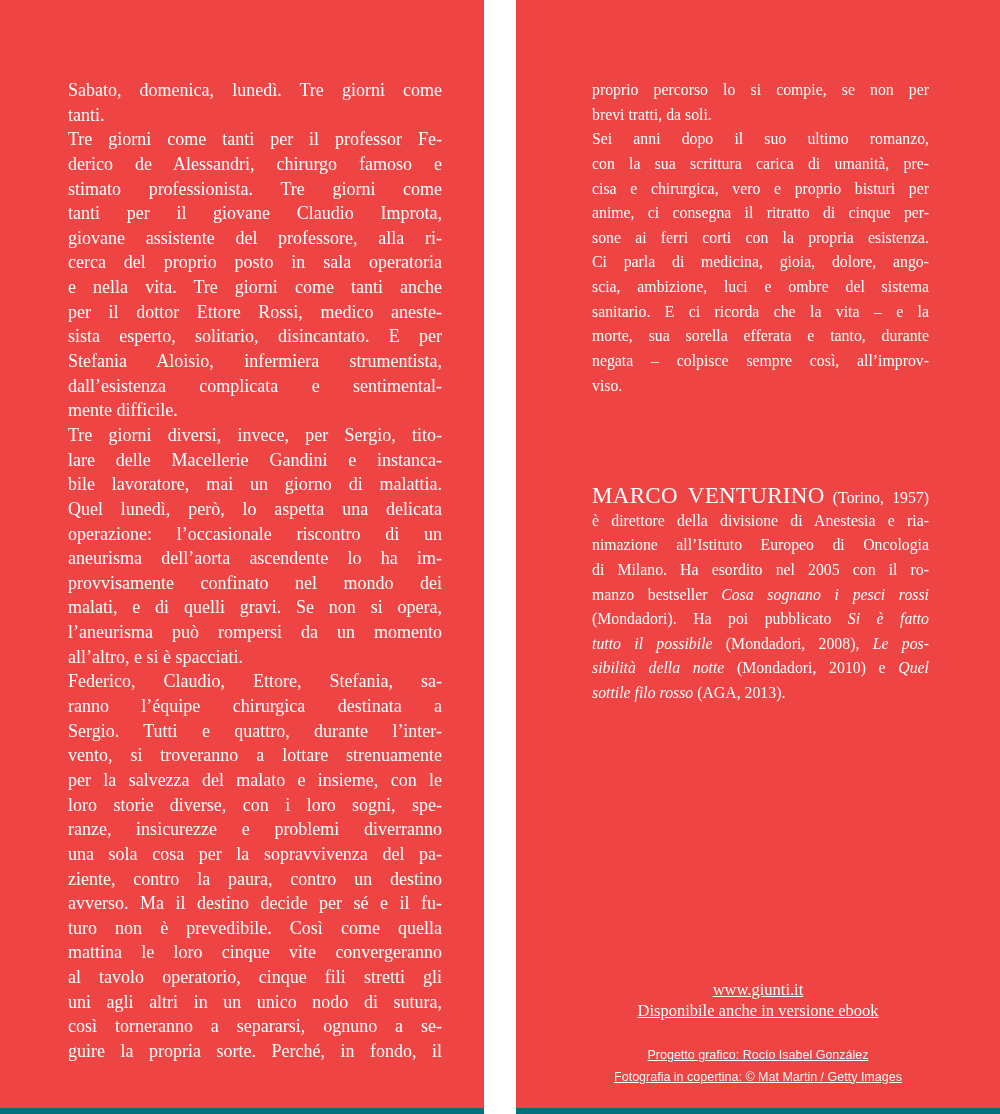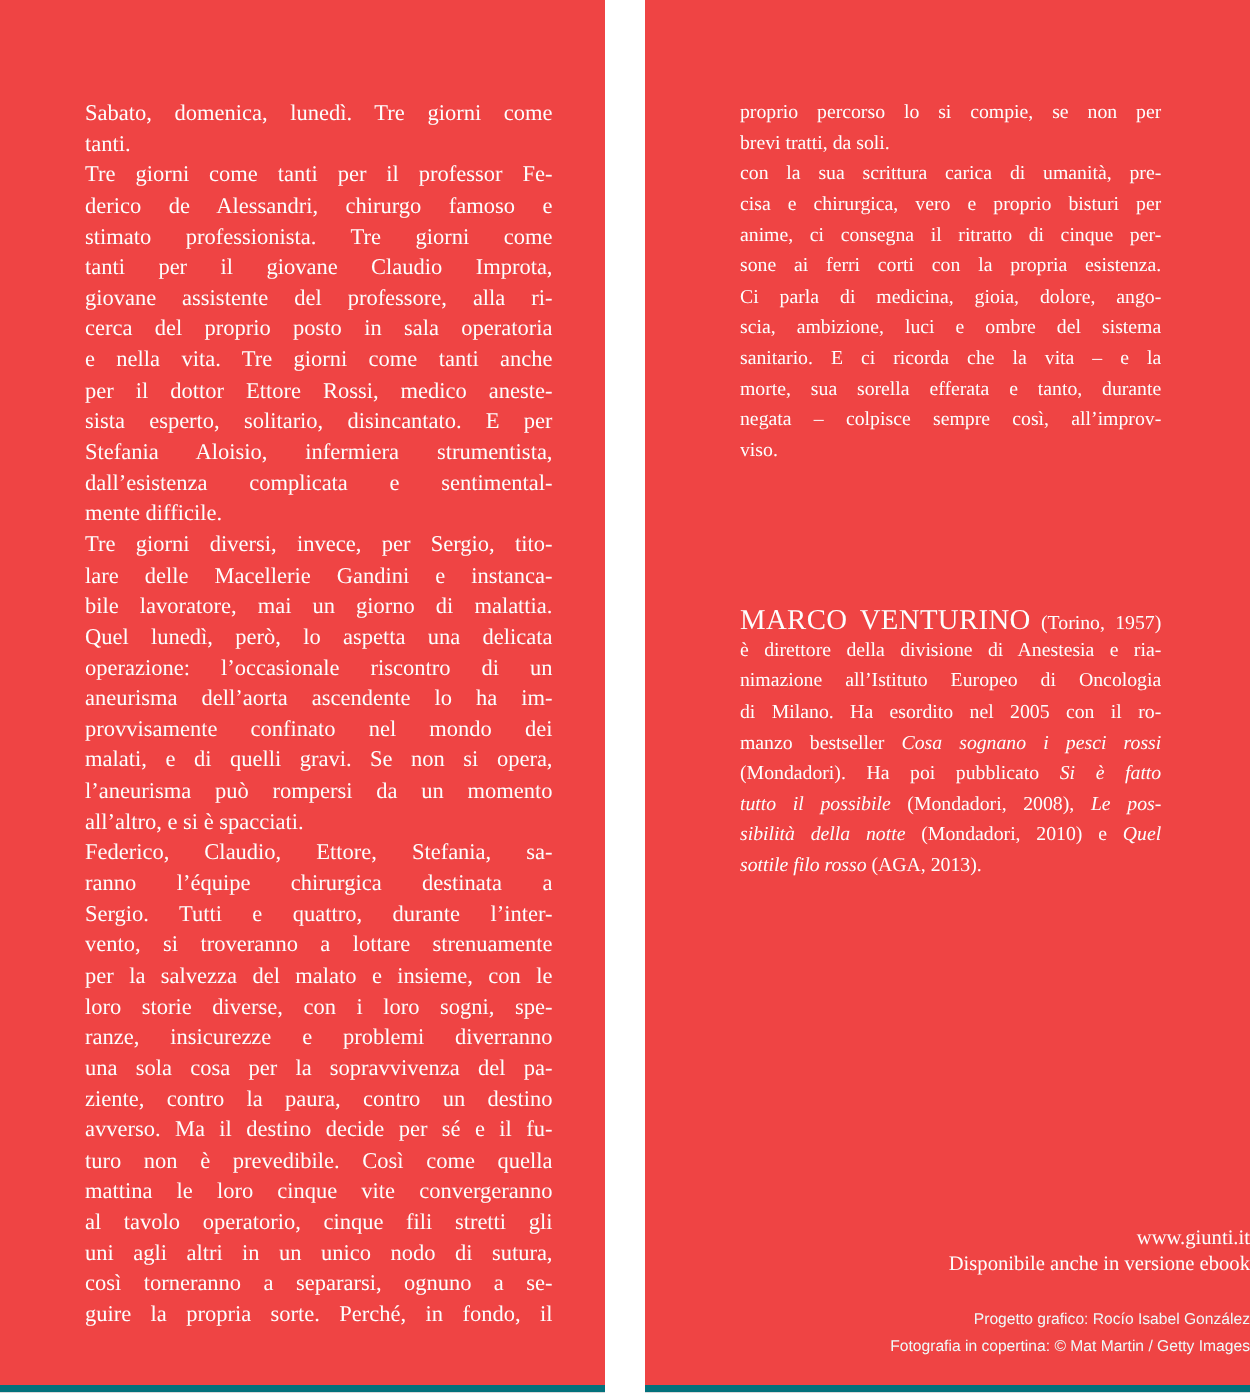--- a/index.html
+++ b/index.html
@@ -44,22 +44,23 @@
   .tline.j {
     text-align: justify;
     text-align-last: justify;
   }
   .it { font-style: italic; }
   .caps { font-size: 23px; letter-spacing: 0.3px; }
   .footer {
     position: absolute;
     left: 0; top: 979px;
     width: 484px;
-    text-align: right;
+    text-align: center;
     color: #fdfefe;
+    text-decoration: underline;
   }
   .footer .site  { font-size: 16.5px; line-height: 21px; }
   .footer .ebook { font-size: 16.5px; line-height: 21px; }
   .footer .credits {
     margin-top: 24px;
     font-family: "Liberation Sans", sans-serif;
     font-size: 12.5px;
     line-height: 21.5px;
     color: #eefafa;
   }
@@ -113,20 +114,21 @@
         <div class="tline j"><span>guire la propria sorte. Perché, in fondo, il</span></div>
       </div>
   </div>
 
   <div class="gutter"></div>
 
   <div class="flap right">
     <div class="textblock right-text">
         <div class="tline j"><span>proprio percorso lo si compie, se non per</span></div>
         <div class="tline"><span>brevi tratti, da soli.</span></div>
+        <div class="tline j"><span>Sei anni dopo il suo ultimo romanzo,</span></div>
         <div class="tline j"><span>con la sua scrittura carica di umanità, pre-</span></div>
         <div class="tline j"><span>cisa e chirurgica, vero e proprio bisturi per</span></div>
         <div class="tline j"><span>anime, ci consegna il ritratto di cinque per-</span></div>
         <div class="tline j"><span>sone ai ferri corti con la propria esistenza.</span></div>
         <div class="tline j"><span>Ci parla di medicina, gioia, dolore, ango-</span></div>
         <div class="tline j"><span>scia, ambizione, luci e ombre del sistema</span></div>
         <div class="tline j"><span>sanitario. E ci ricorda che la vita – e la</span></div>
         <div class="tline j"><span>morte, sua sorella efferata e tanto, durante</span></div>
         <div class="tline j"><span>negata – colpisce sempre così, all’improv-</span></div>
         <div class="tline"><span>viso.</span></div>

